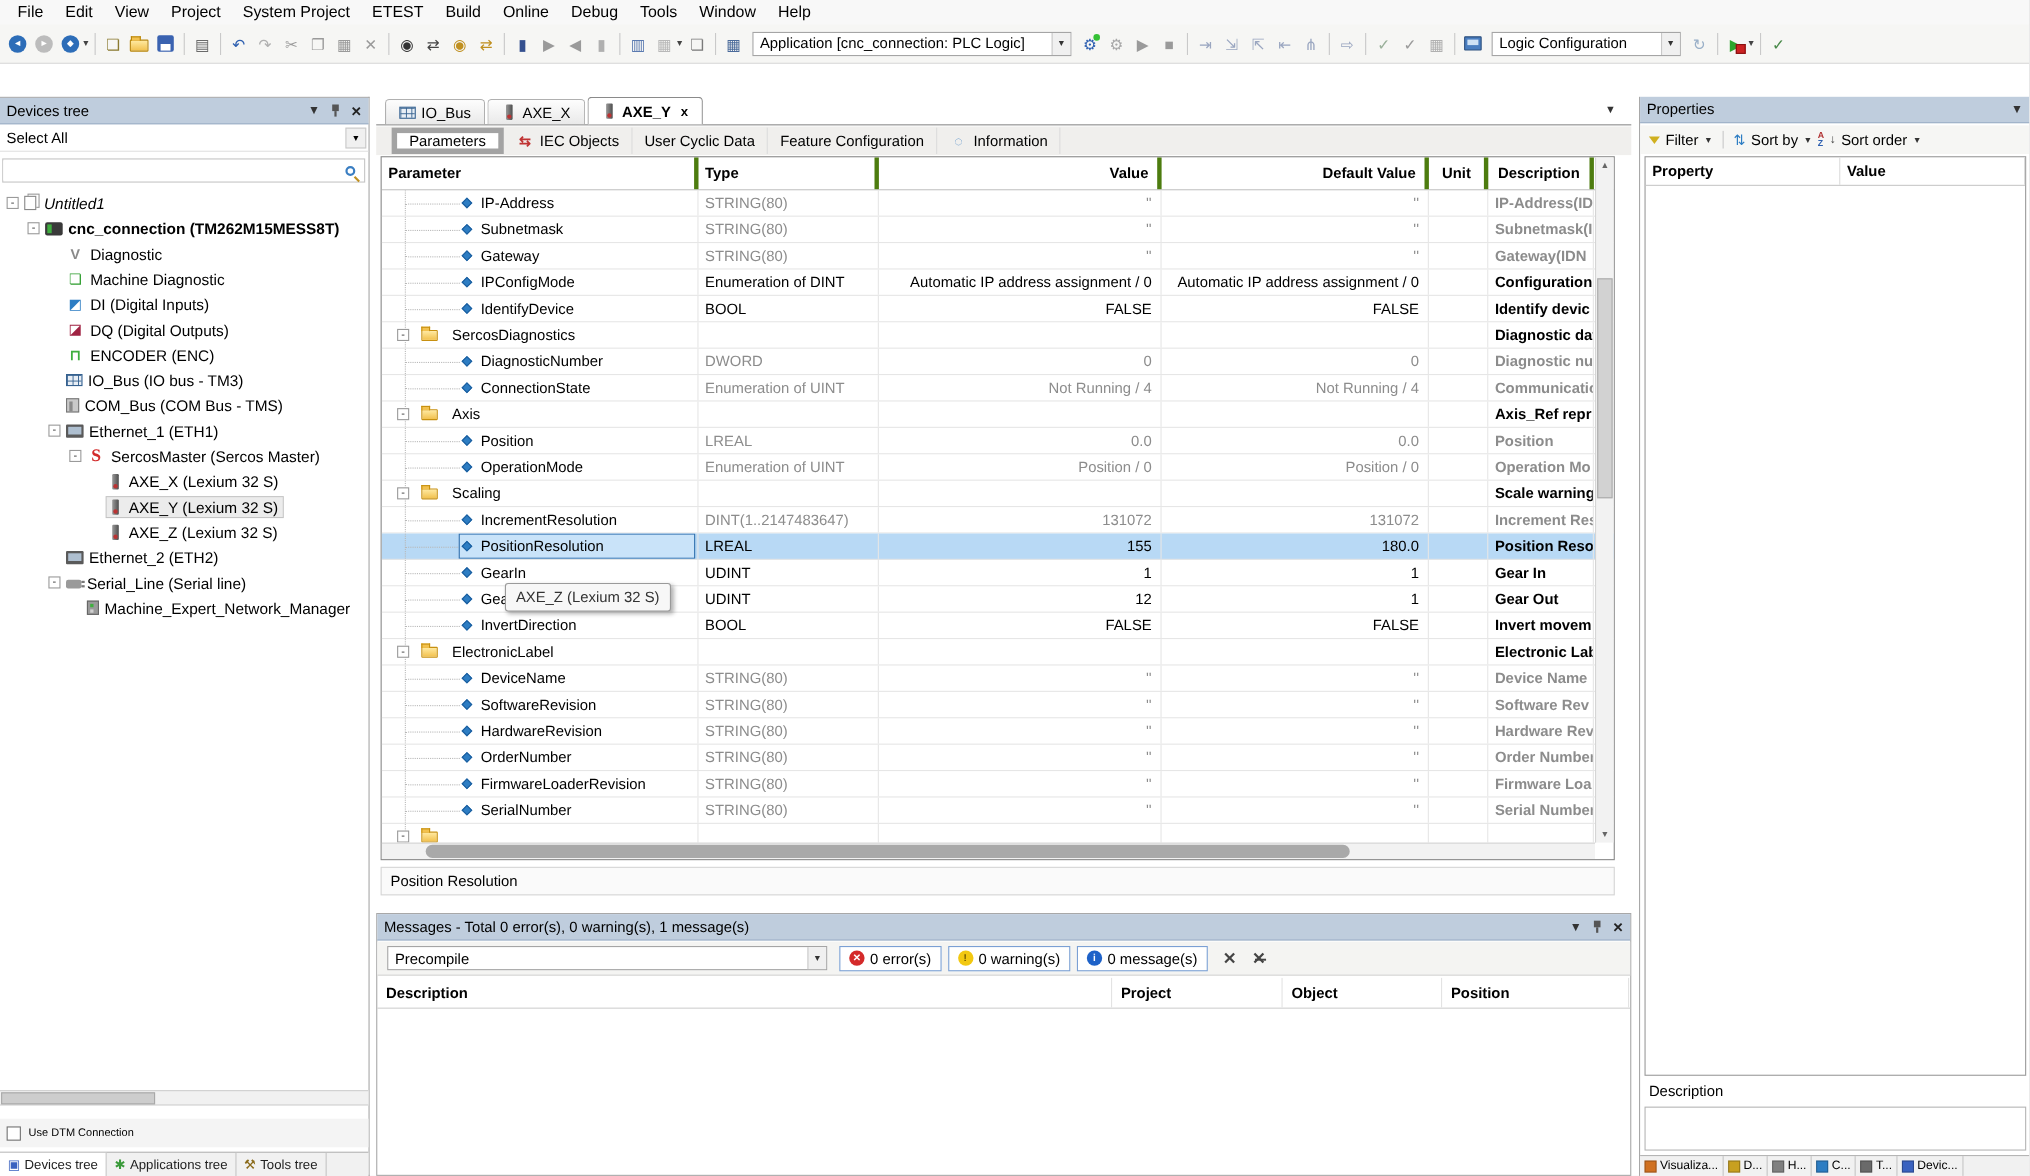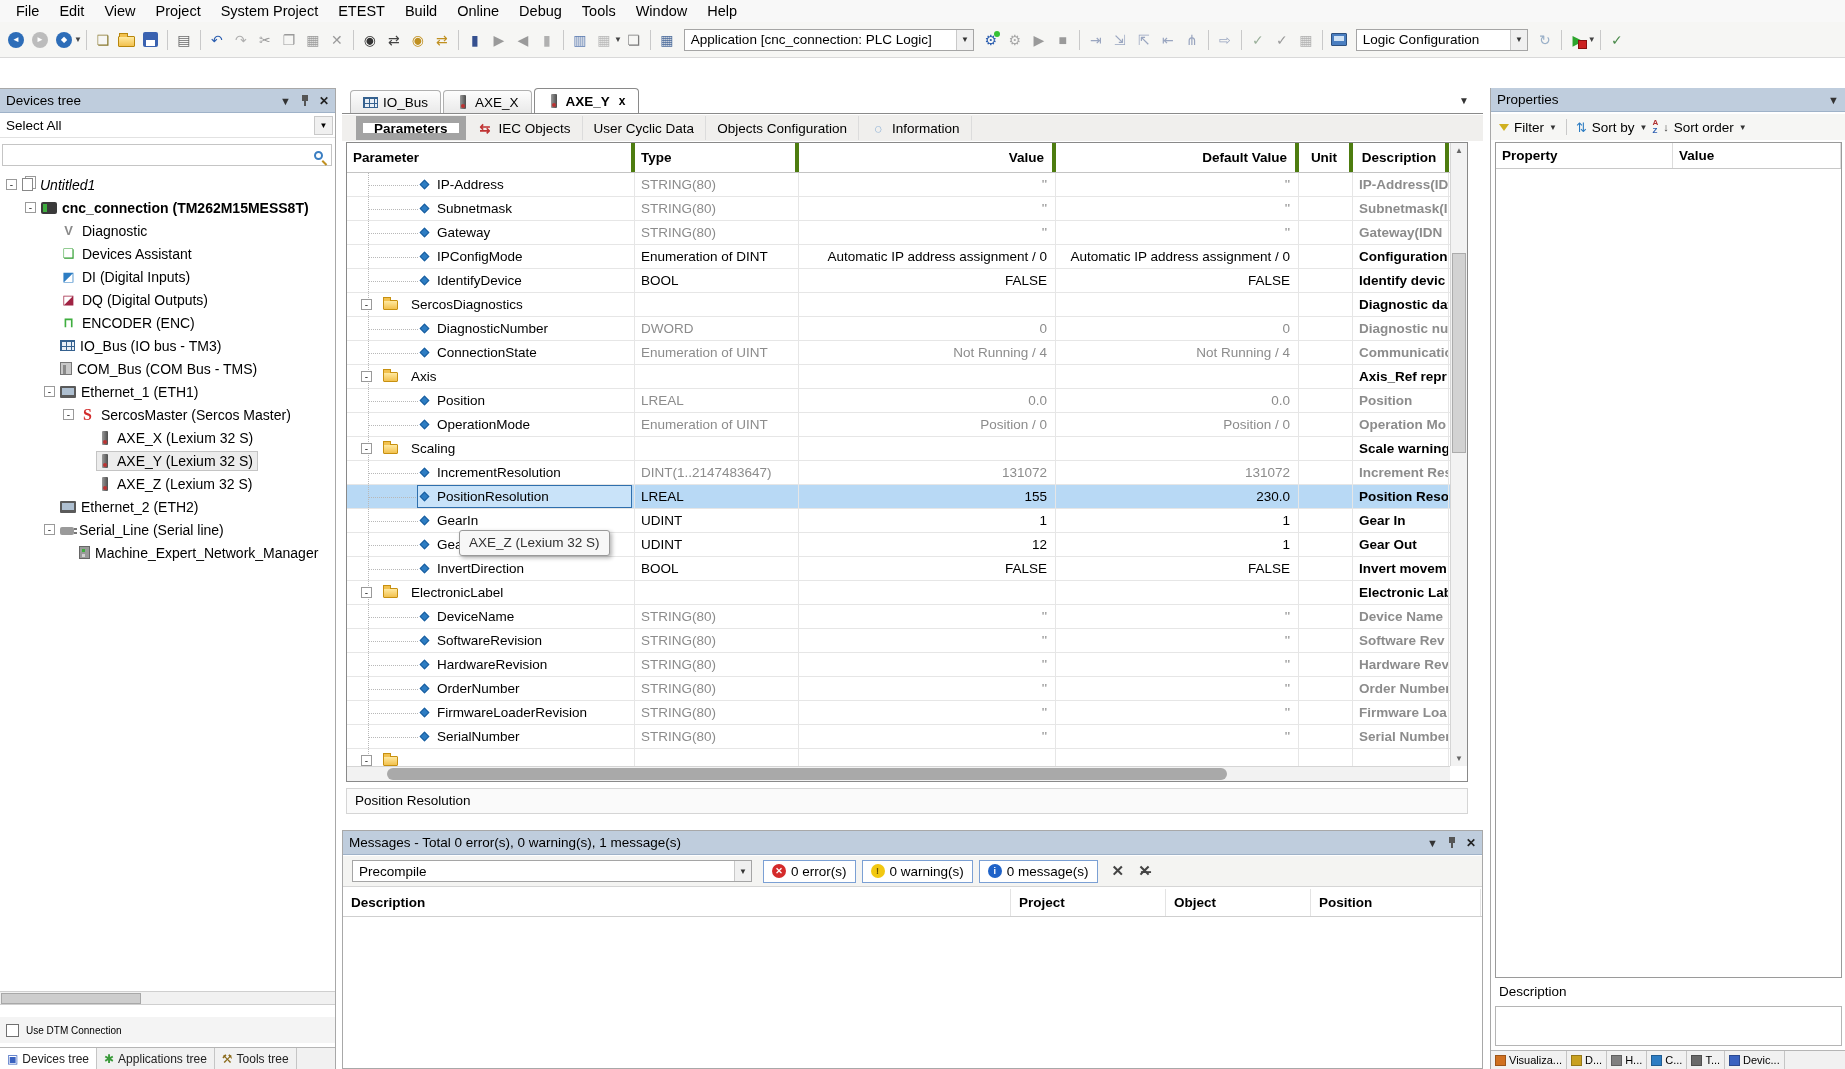--- a/index.html
+++ b/index.html
@@ -112,21 +112,21 @@
   .center-panel { position:absolute; left:342px; top:88px; width:1141px; height:981px; background:#fff; }
   .doctabs { position:absolute; left:0; top:0; width:100%; height:26px; border-bottom:1px solid #8a8a8a; display:flex; align-items:flex-end; padding-left:8px; background:#fff; }
   .dtab { height:23px; display:flex; align-items:center; gap:5px; padding:0 12px; margin-right:2px;
     border:1px solid #b0b0b0; border-bottom:none; border-radius:4px 4px 0 0;
     background:linear-gradient(#fdfdfd,#e9e9e9); font-size:13.5px; }
   .dtab.active { background:#fff; height:25px; border-color:#8a8a8a; font-weight:bold; position:relative; }
   .dtab .xbtn { font-weight:bold; font-size:12px; margin-left:4px; }
   .dtab-overflow { margin-left:auto; margin-right:14px; align-self:center; font-size:10px; color:#333; }
   .subtabs { position:absolute; left:0; top:27px; width:100%; height:26px; background:#f0efed; display:flex; align-items:center; padding-left:14px; }
   .stab { height:24px; display:flex; align-items:center; gap:5px; padding:0 11px; border-right:1px solid #dcdcdc; font-size:13.5px; }
-  .stab.active { background:#fff; border:7px solid #a3a3a3; font-weight:bold; }
+  .stab.active { background:#fff; border:5px solid #a3a3a3; font-weight:normal; }
 
   .pgrid { position:absolute; left:4px; top:54px; width:1122px; height:640px; border:1px solid #898989; background:#fff; overflow:hidden; }
   .ghead, .prow { display:grid; grid-template-columns:288px 164px 257px 243px 54px 96px; }
   .ghead { height:30px; line-height:29px; font-weight:bold; border-bottom:1px solid #c4c4c4; }
   .ghead > div { border-right:4px solid #4d7c0f; padding:0 6px; overflow:hidden; white-space:nowrap; }
   .prow { height:24px; line-height:23px; border-bottom:1px solid #e6e6e6; position:relative; }
   .prow > div { border-right:1px solid #e6e6e6; overflow:hidden; white-space:nowrap; position:relative; }
   .prow.sel { background:#b8d9f5; }
   .c-name { padding-left:90px; }
   .c-name.folder { padding-left:64px; }
@@ -343,21 +343,21 @@
           <span class="tlabelwrap">
             <span class="glyph-ic" style="color: rgb(138, 138, 138); font-weight: bold;">V</span>
             <span>Diagnostic</span>
           </span>
         </div>
         <div class="trow">
           <span style="width: 44px; flex: 0 0 auto;"></span>
           <span style="width: 15px; flex: 0 0 auto;"></span>
           <span class="tlabelwrap">
             <span class="glyph-ic" style="color: rgb(47, 158, 47);">❏</span>
-            <span>Devices Assistant</span>
+            <span>Machine Diagnostic</span>
           </span>
         </div>
         <div class="trow">
           <span style="width: 44px; flex: 0 0 auto;"></span>
           <span style="width: 15px; flex: 0 0 auto;"></span>
           <span class="tlabelwrap">
             <span class="glyph-ic" style="color: rgb(45, 125, 195);">◩</span>
             <span>DI (Digital Inputs)</span>
           </span>
         </div>
@@ -503,21 +503,21 @@
           <span>Parameters</span>
         </div>
         <div class="stab">
           <span class="glyph-ic" style="color: rgb(192, 51, 51); font-weight: bold;">⇆</span>
           <span>IEC Objects</span>
         </div>
         <div class="stab">
           <span>User Cyclic Data</span>
         </div>
         <div class="stab">
-          <span>Objects Configuration</span>
+          <span>Feature Configuration</span>
         </div>
         <div class="stab">
           <span class="glyph-ic" style="color: rgb(58, 126, 194); font-weight: bold;">◌</span>
           <span>Information</span>
         </div>
       </div>
 
     <div class="pgrid">
       <div class="ghead">
         <div>Parameter</div>
@@ -629,21 +629,21 @@
             <div class="c-type gray">DINT(1..2147483647)</div>
             <div class="c-val gray">131072</div>
             <div class="c-def gray">131072</div>
             <div class="c-unit gray"></div>
             <div class="c-desc gray">Increment Res</div>
           </div>
           <div class="prow sel">
             <div class="c-name"><span class="dotv"></span><span class="doth"></span><span class="fbox"></span><span class="p-dia"></span><span class="nmtext">PositionResolution</span></div>
             <div class="c-type">LREAL</div>
             <div class="c-val">155</div>
-            <div class="c-def">230.0</div>
+            <div class="c-def">180.0</div>
             <div class="c-unit"></div>
             <div class="c-desc">Position Resol</div>
           </div>
           <div class="prow">
             <div class="c-name"><span class="dotv"></span><span class="doth"></span><span class="p-dia"></span><span class="nmtext">GearIn</span></div>
             <div class="c-type">UDINT</div>
             <div class="c-val">1</div>
             <div class="c-def">1</div>
             <div class="c-unit"></div>
             <div class="c-desc">Gear In</div>

